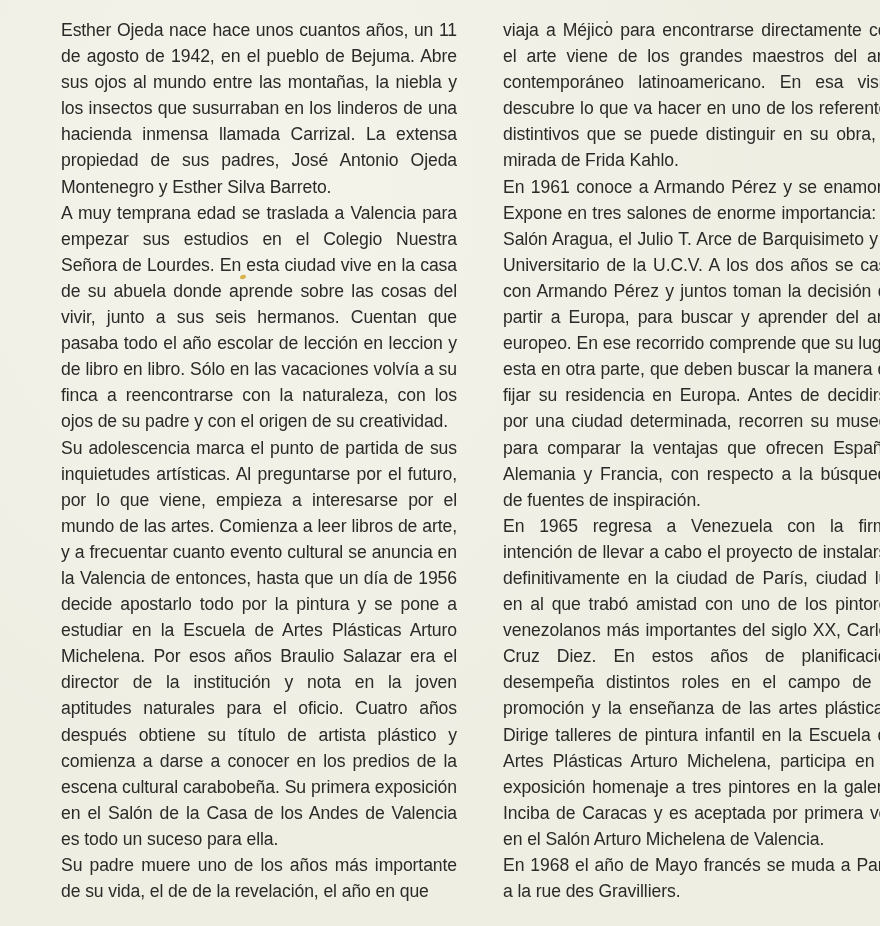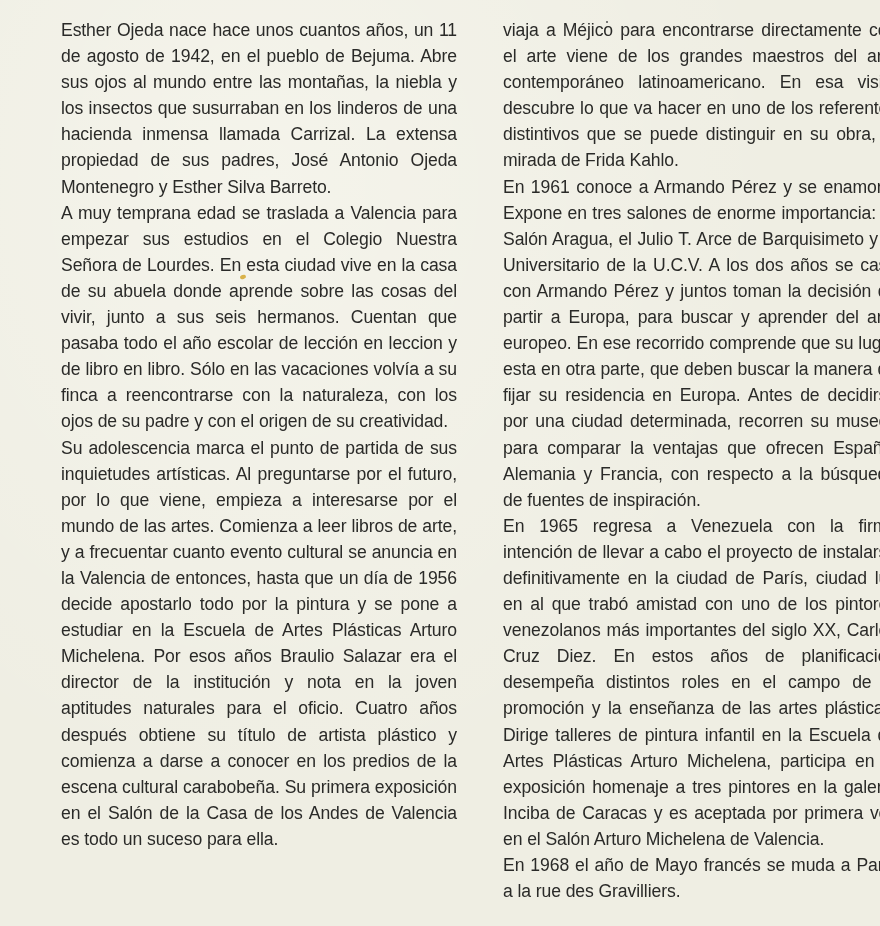--- a/index.html
+++ b/index.html
@@ -66,20 +66,21 @@
     }
   </style>
 </head>
 <body>
 
 <div class="page">
   <div class="column col-left">
     <p class="para">Esther Ojeda nace hace unos cuantos años, un 11 de agosto de 1942, en el pueblo de Bejuma. Abre sus ojos al mundo entre las montañas, la niebla y los insectos que susurraban en los linderos de una hacienda inmensa llamada Carrizal. La extensa propiedad de sus padres, José Antonio Ojeda Montenegro y Esther Silva Barreto.</p>
     <p class="para">A muy temprana edad se traslada a Valencia para empezar sus estudios en el Colegio Nuestra Señora de Lourdes. En esta ciudad vive en la casa de su abuela donde aprende sobre las cosas del vivir, junto a sus seis hermanos. Cuentan que pasaba todo el año escolar de lección en leccion y de libro en libro. Sólo en las vacaciones volvía a su finca a reencontrarse con la naturaleza, con los ojos de su padre y con el origen de su creatividad.</p>
     <p class="para">Su adolescencia marca el punto de partida de sus inquietudes artísticas. Al preguntarse por el futuro, por lo que viene, empieza a interesarse por el mundo de las artes. Comienza a leer libros de arte, y a frecuentar cuanto evento cultural se anuncia en la Valencia de entonces, hasta que un día de 1956 decide apostarlo todo por la pintura y se pone a estudiar en la Escuela de Artes Plásticas Arturo Michelena. Por esos años Braulio Salazar era el director de la institución y nota en la joven aptitudes naturales para el oficio. Cuatro años después obtiene su título de artista plástico y comienza a darse a conocer en los predios de la escena cultural carabobeña. Su primera exposición en el Salón de la Casa de los Andes de Valencia es todo un suceso para ella.</p>
+    <p class="para">Su padre muere uno de los años más importante de su vida, el de de la revelación, el año en que</p>
   </div>
 
   <div class="column col-right">
     <p class="para">viaja a Méjico para encontrarse directamente con el arte viene de los grandes maestros del arte contemporáneo latinoamericano. En esa visita descubre lo que va hacer en uno de los referentes distintivos que se puede distinguir en su obra, la mirada de Frida Kahlo.</p>
     <p class="para">En 1961 conoce a Armando Pérez y se enamora. Expone en tres salones de enorme importancia: El Salón Aragua, el Julio T. Arce de Barquisimeto y el Universitario de la U.C.V. A los dos años se casa con Armando Pérez y juntos toman la decisión de partir a Europa, para buscar y aprender del arte europeo. En ese recorrido comprende que su lugar esta en otra parte, que deben buscar la manera de fijar su residencia en Europa. Antes de decidirse por una ciudad determinada, recorren su museos para comparar la ventajas que ofrecen España, Alemania y Francia, con respecto a la búsqueda de fuentes de inspiración.</p>
     <p class="para">En 1965 regresa a Venezuela con la firme intención de llevar a cabo el proyecto de instalarse definitivamente en la ciudad de París,  ciudad luz en al que trabó amistad con uno de los pintores venezolanos más importantes del siglo XX, Carlos Cruz Diez. En estos años de planificación desempeña distintos roles en el campo de la promoción y la enseñanza de las artes plásticas. Dirige talleres de pintura infantil en la Escuela de Artes Plásticas Arturo Michelena, participa en la exposición homenaje a tres pintores en la galería Inciba de Caracas y es aceptada por primera vez en el Salón Arturo Michelena de Valencia.</p>
     <p class="para">En 1968 el año de Mayo francés se muda a París a la rue des Gravilliers.</p>
   </div>
 
   <div class="speck"></div>

